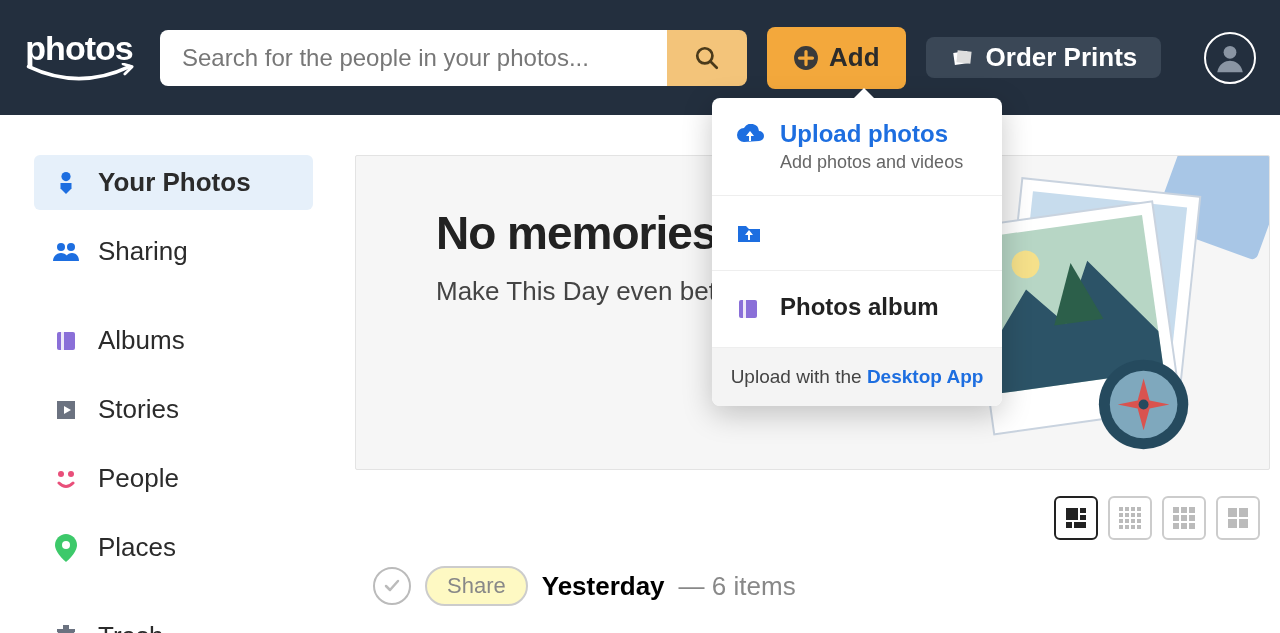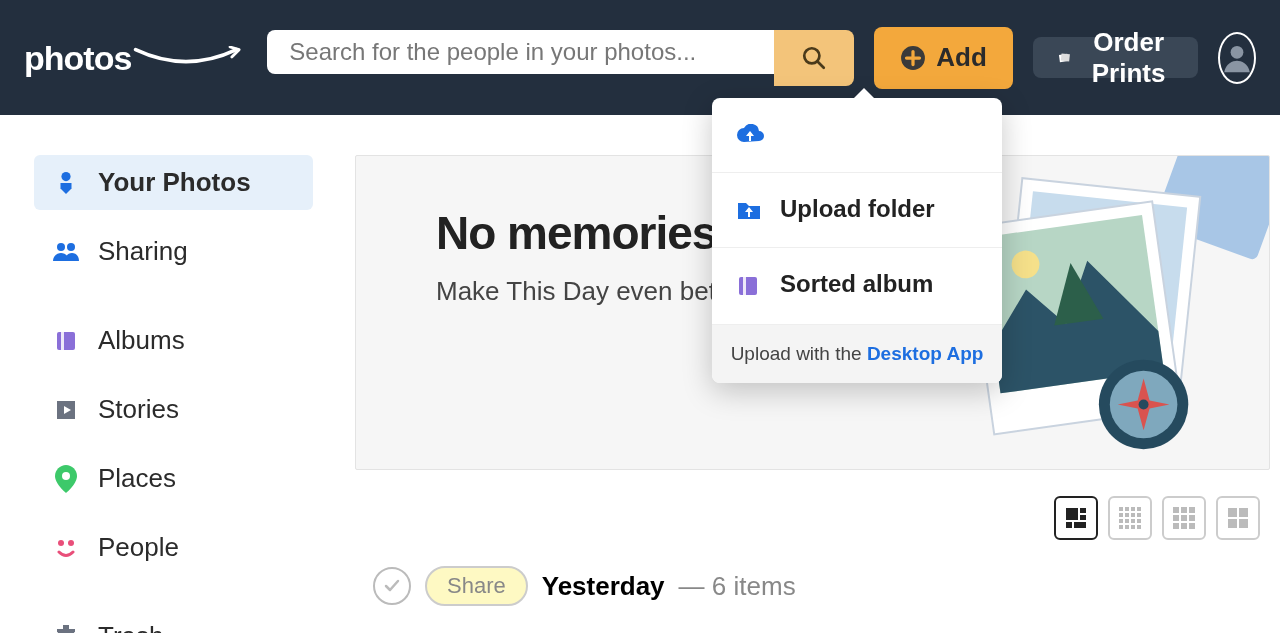--- a/index.html
+++ b/index.html
@@ -1,25 +1,25 @@
 <!DOCTYPE html>
 <html><head>
 <meta charset="utf-8">
 <style>
 * { box-sizing: border-box; margin: 0; padding: 0; }
 body { font-family: -apple-system, BlinkMacSystemFont, "Segoe UI", Arial, sans-serif; background: #fff; width: 1280px; height: 633px; overflow: hidden; position: relative; }
 
 
 .header { background: #232f3e; height: 115px; display: flex; align-items: center; padding: 0 24px; gap: 20px; }
-.logo { color: #fff; display: flex; flex-direction: row; align-items: center; margin-right: 6px; }
+.logo { color: #fff; display: flex; flex-direction: column; align-items: center; margin-right: 6px; }
 .logo-text { font-size: 34px; font-weight: 700; letter-spacing: -1px; line-height: 1; }
 .logo-swoosh { width: 110px; height: 22px; margin-top: -2px; }
 
 .search-wrap { display: flex; flex: 0 0 587px; }
-.search-input { flex: 1; height: 44px; border: none; border-radius: 8px 0 0 8px; padding: 0 22px; font-size: 24px; color: #6d28d9; }
+.search-input { flex: 1; height: 56px; border: none; border-radius: 8px 0 0 8px; padding: 0 22px; font-size: 24px; color: #6d28d9; }
 .search-input::placeholder { color: #777; }
 .search-btn { width: 80px; height: 56px; border: none; background: #f3c47a; border-radius: 0 8px 8px 0; cursor: pointer; display:flex;align-items:center;justify-content:center; }
 
 .add-btn { height: 62px; background: #f3a83c; border: none; border-radius: 8px; padding: 0 26px; font-size: 26px; font-weight: 700; color: #2b2b2b; display: flex; align-items: center; gap: 10px; cursor: pointer; }
 .order-btn { height: 41px; background: #3a4756; border: none; border-radius: 8px; padding: 0 24px; font-size: 26px; font-weight: 700; color: #fff; display: flex; align-items: center; gap: 12px; cursor: pointer; }
 
 .avatar { width: 52px; height: 52px; border-radius: 50%; border: 2px solid #fff; display:flex;align-items:center;justify-content:center; margin-left: auto; cursor:pointer; }
 
 
 .sidebar { position: absolute; left: 0; top: 115px; width: 333px; padding: 40px 20px 0 34px; }
@@ -142,36 +142,36 @@
     <span class="side-icon">
         <svg width="24" height="24" viewBox="0 0 24 24">
           <rect x="3" y="3" width="18" height="18" fill="#6b7280"></rect>
           <path d="M10 8l7 4-7 4z" fill="#fff"></path>
         </svg>
       </span>
     <span>Stories</span>
   </div>
   <div class="side-item">
     <span class="side-icon">
-        <svg width="22" height="28" viewBox="0 0 22 28">
-          <path d="M11 0C5 0 0 5 0 11c0 8 11 17 11 17s11-9 11-17C22 5 17 0 11 0z" fill="#3dc96a"></path>
-          <circle cx="11" cy="11" r="4" fill="#fff"></circle>
-        </svg>
-      </span>
-    <span>Places</span>
-  </div>
-  <div class="side-item">
-    <span class="side-icon">
         <svg width="26" height="26" viewBox="0 0 26 26">
           <circle cx="8" cy="8" r="3" fill="#e94f7a"></circle>
           <circle cx="18" cy="8" r="3" fill="#e94f7a"></circle>
           <path d="M6 17q7 7 14 0" stroke="#e94f7a" stroke-width="3" fill="none" stroke-linecap="round"></path>
         </svg>
       </span>
     <span>People</span>
+  </div>
+  <div class="side-item">
+    <span class="side-icon">
+        <svg width="22" height="28" viewBox="0 0 22 28">
+          <path d="M11 0C5 0 0 5 0 11c0 8 11 17 11 17s11-9 11-17C22 5 17 0 11 0z" fill="#3dc96a"></path>
+          <circle cx="11" cy="11" r="4" fill="#fff"></circle>
+        </svg>
+      </span>
+    <span>Places</span>
   </div>
 
   <div style="height:20px"></div>
 
   <div class="side-item">
     <span class="side-icon">
         <svg width="24" height="26" viewBox="0 0 24 26">
           <rect x="3" y="5" width="18" height="3" fill="#6b7280"></rect>
           <rect x="9" y="1" width="6" height="4" fill="#6b7280"></rect>
           <path d="M5 8h14l-2 17H7z" fill="none" stroke="#6b7280" stroke-width="2.5"></path>
@@ -282,35 +282,36 @@
     <span class="group-meta"><span> — </span><span>6 items</span></span>
   </div>
 </div>
 
 <div class="dropdown">
   <div class="dd-item primary">
     <span class="dd-icon"><svg width="28" height="22" viewBox="0 0 28 22">
           <path d="M8 18a7 7 0 010-14 8 8 0 0115 3 5 5 0 010 10" fill="#1d6ee0"></path>
           <path d="M14 7l-4 5h3v5h2v-5h3z" fill="#fff"></path>
         </svg></span>
+    <div>
+      <div class="dd-title">Upload photos</div>
+      <div class="dd-sub">Add photos and videos</div>
+    </div>
   </div>
   <div class="dd-item">
     <span class="dd-icon"><svg width="26" height="22" viewBox="0 0 26 22">
           <path d="M2 4h8l3 3h11v13H2z" fill="#1d6ee0"></path>
           <path d="M13 8l-4 5h3v5h2v-5h3z" fill="#fff"></path>
         </svg></span>
-    <div>
-        <div class="dd-title">Upload folder</div>
-      </div>
   </div>
   <div class="dd-item">
     <span class="dd-icon"><svg width="24" height="24" viewBox="0 0 24 24">
           <rect x="3" y="3" width="18" height="18" rx="2" fill="#8a6fd8"></rect>
           <rect x="7" y="3" width="3" height="18" fill="#fff" opacity="0.85"></rect>
         </svg></span>
     <div>
-        <div class="dd-title">Sorted album</div>
+        <div class="dd-title">Photos album</div>
       </div>
   </div>
   <div class="dd-footer">
     <span>Upload with the </span><a>Desktop App</a>
   </div>
 </div>
 
 </body></html>

